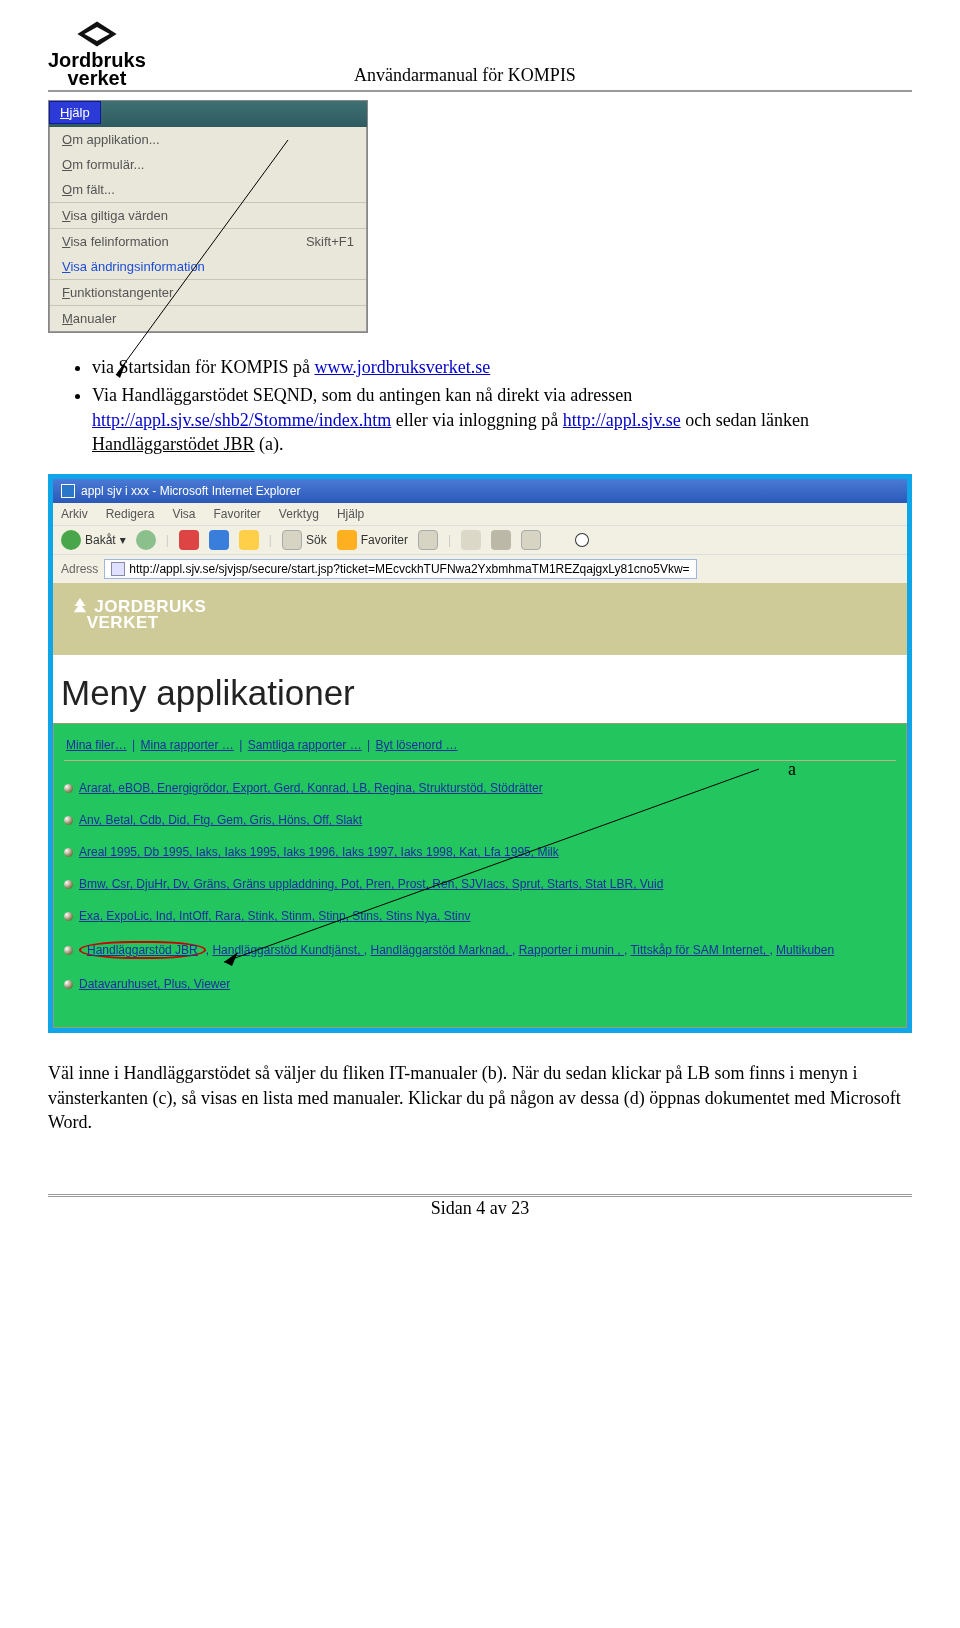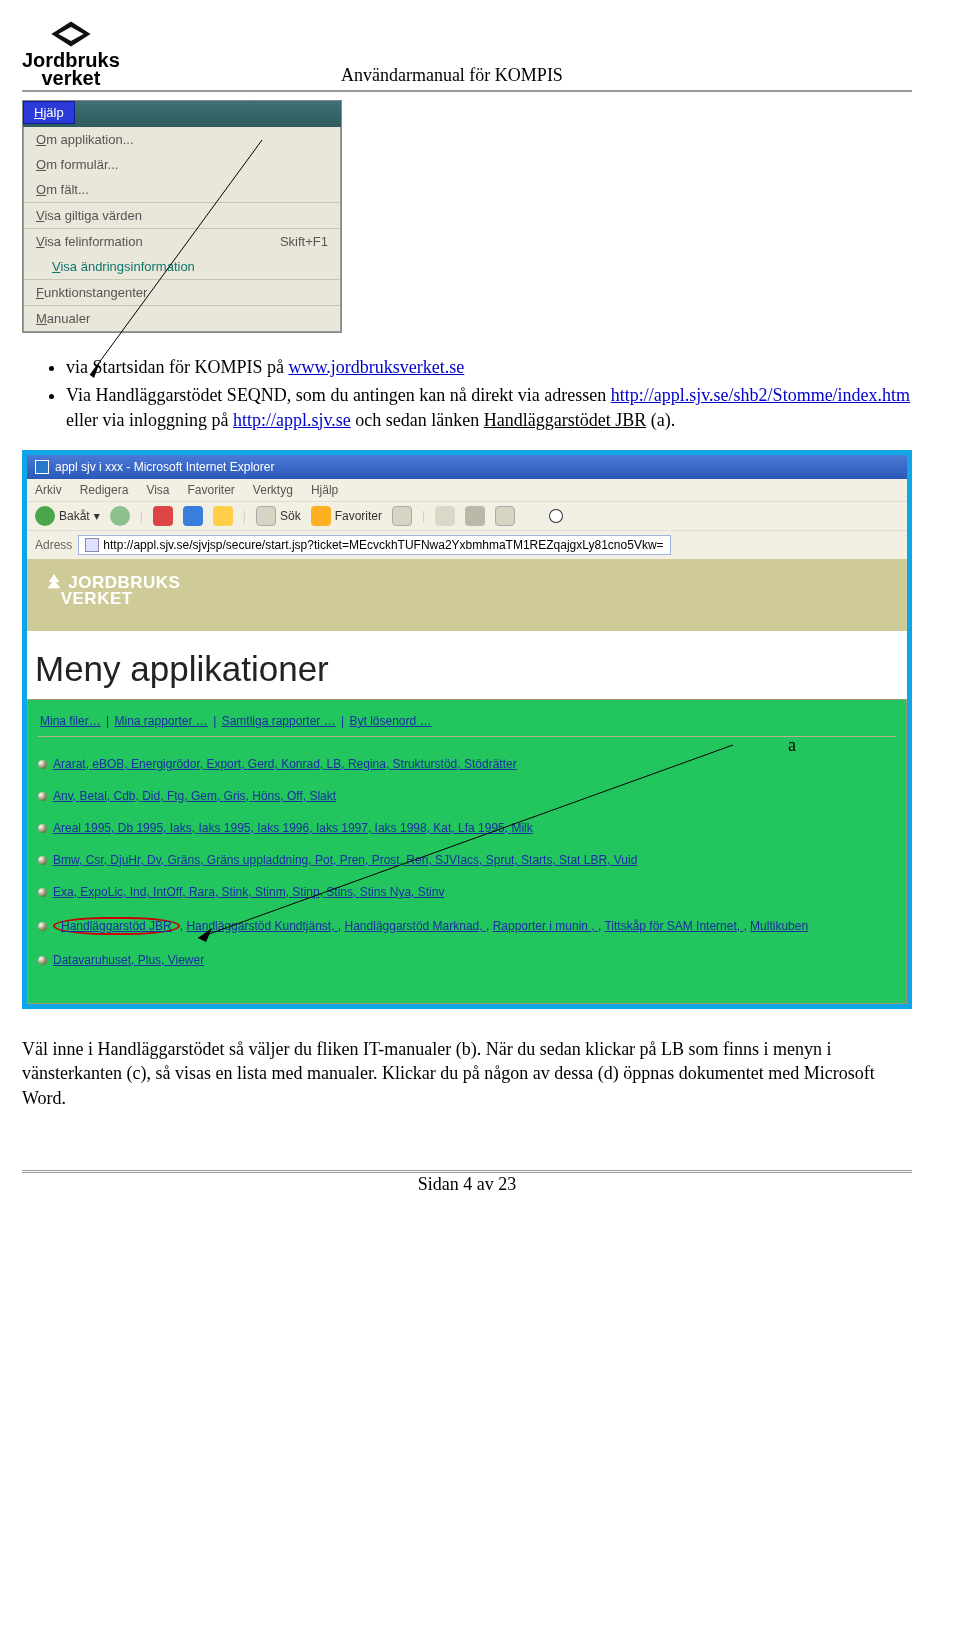--- a/index.html
+++ b/index.html
@@ -1,33 +1,33 @@
 <!DOCTYPE html>
 <html><head>
 <meta charset="utf-8">
 <style>
   * { box-sizing: border-box; margin: 0; padding: 0; }
   html, body { width: 960px; background: #fff; font-family: Georgia, "Times New Roman", serif; color: #000; }
-  .page { width: 960px; padding: 20px 48px 30px 22px; }
+  .page { width: 960px; padding: 20px 48px 30px 48px; }
   .page-header { display: flex; align-items: flex-end; justify-content: space-between; border-bottom: 2px solid #999; padding-bottom: 2px; margin-bottom: 8px; }
   .header-left { display: flex; flex-direction: column; align-items: flex-start; }
   .logo-wrap { display: flex; flex-direction: column; align-items: center; }
   .logo-icon { width: 42px; height: 28px; }
   .logo-text { font-family: Arial, sans-serif; font-weight: bold; font-size: 20px; line-height: 1; margin-top: 2px; }
   .header-title { font-family: Georgia, serif; font-size: 18px; margin-bottom: 2px; margin-right: 68px;}
 
   
   .win-menu-shot { width: 320px; margin-top: 8px; border: 1px solid #888; background: #3b6b6b; }
   .win-menu-bar { background: linear-gradient(#3e7074,#2f5b5f); height: 26px; }
   .win-menu-btn { display: inline-block; background: #2c3bd8; color: #fff; font-family: Tahoma, Arial, sans-serif; font-size: 13px; padding: 3px 10px; border: 1px solid #0b1b9c; }
   .win-menu-btn u { text-decoration: underline; }
   .win-dropdown { background: #e9e6da; border: 1px solid #999; border-top: none; font-family: Tahoma, Arial, sans-serif; font-size: 13px; }
   .win-item { padding: 5px 12px; color: #555; display:flex; justify-content:space-between; }
   .win-item.sep-top { border-top: 1px solid #c8c4b6; }
-  .win-item.strong { color: #0f766e; margin-left: 16px; }
+  .win-item.strong { color: #1d4ed8; }
   .menu-wrap { position: relative; }
   .pointer-svg { position: absolute; top: 30px; left: 50px; }
 
   
   .bullets { margin: 22px 0 8px 28px; font-size: 18px; line-height: 1.35; }
   .bullets li { margin-bottom: 4px; list-style: disc; margin-left: 16px; }
   .bullets .link { color: #0000cc; text-decoration: underline; }
   .nou { color:#000; text-decoration: underline; }
 
   

